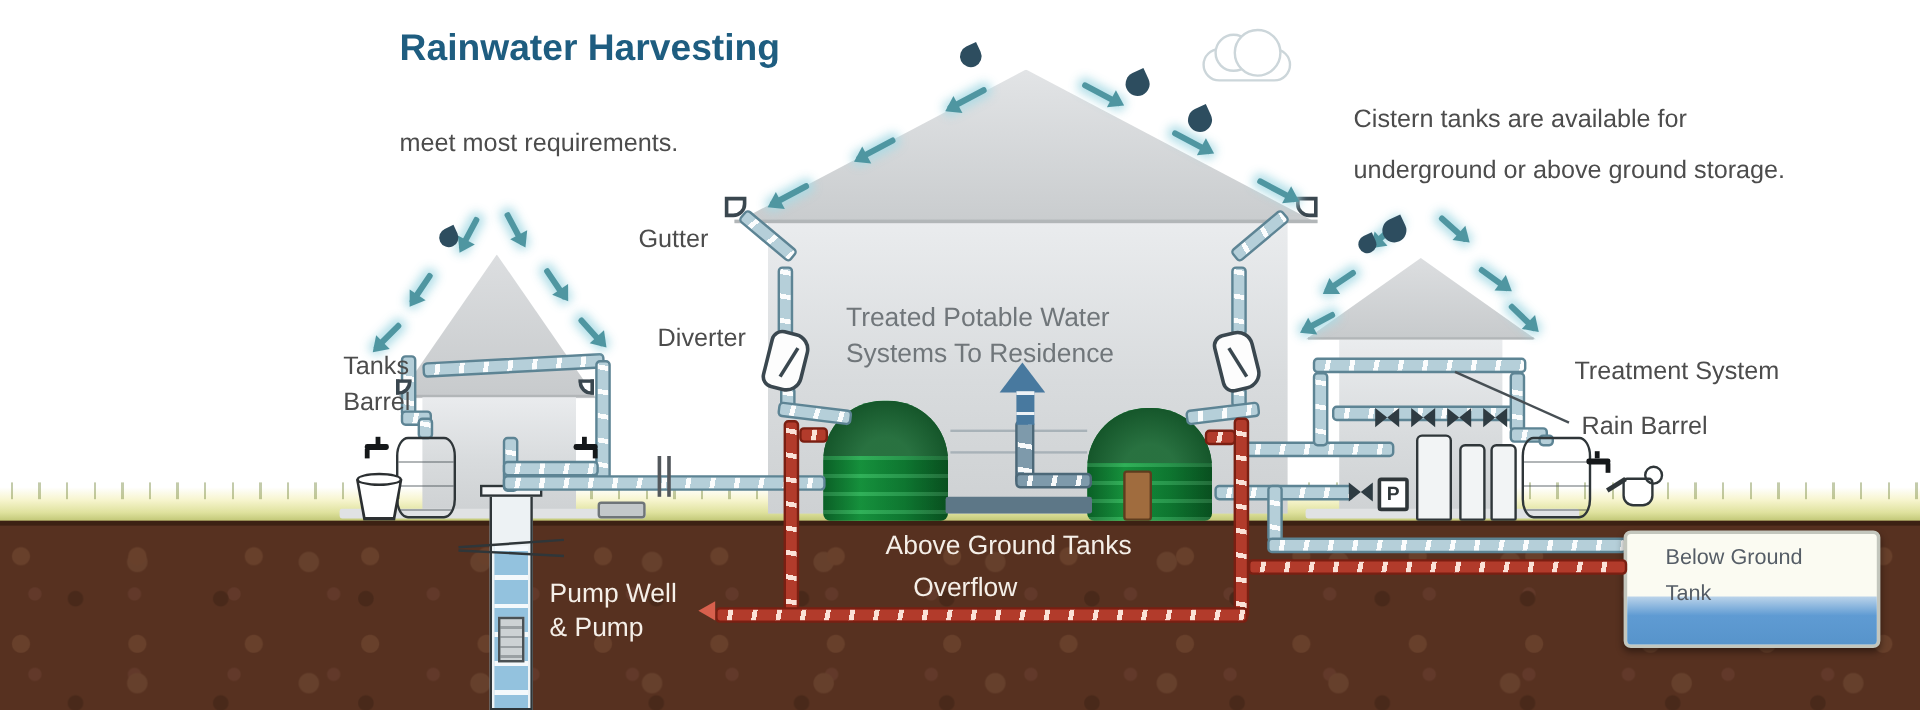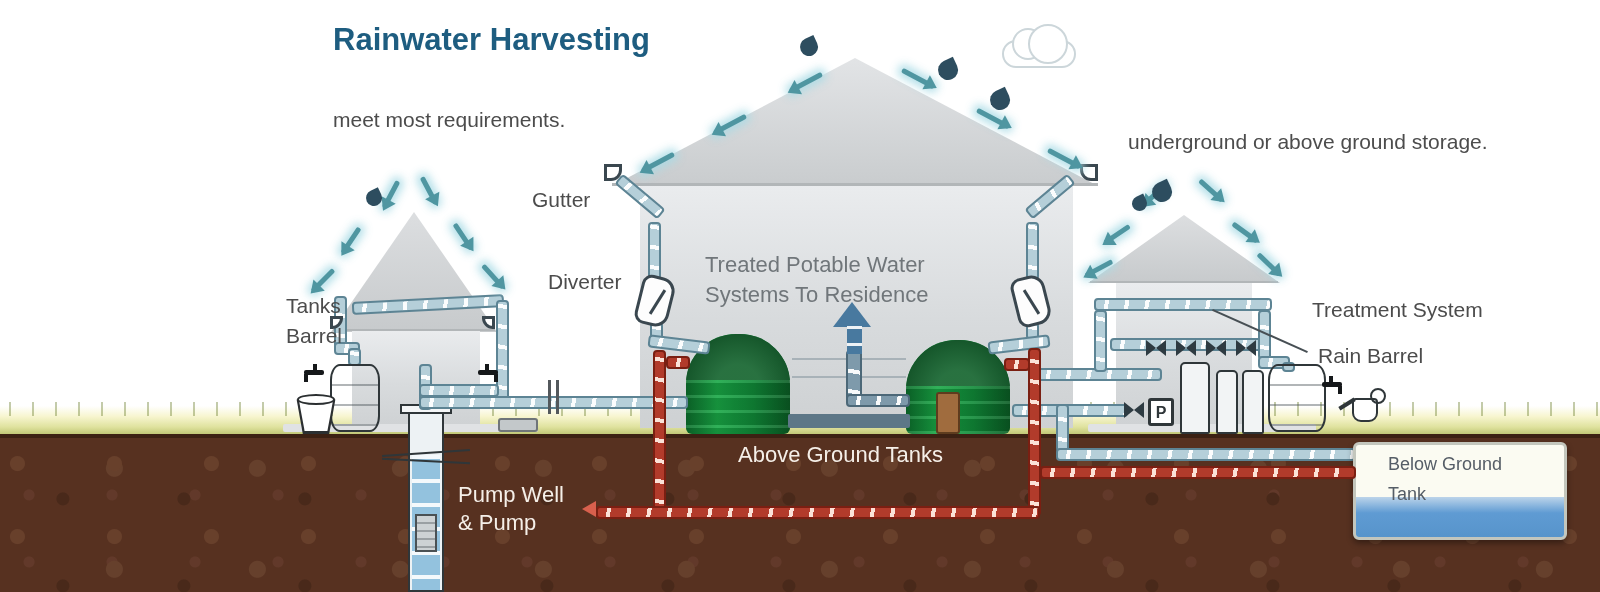--- a/index.html
+++ b/index.html
@@ -276,34 +276,36 @@
   <div class="drop" style="left:366px;top:190px;width:16px;height:16px;"></div>
   <div class="drop" style="left:1152px;top:182px;width:20px;height:20px;"></div>
   <div class="drop" style="left:1132px;top:196px;width:15px;height:15px;"></div>
   <div class="cloud"></div>
 
   <div class="leader" style="left:1208px;top:330px;width:104px;transform:rotate(24deg);"></div>
 
   <div class="title" style="left:333px;top:22px;">Rainwater Harvesting</div>
   <div class="lbl" style="left:333px;top:108px;">meet most requirements.</div>
 
+  <div class="lbl" style="left:1128px;top:88px;">Cistern tanks are available for</div>
   <div class="lbl" style="left:1128px;top:130px;">underground or above ground storage.</div>
 
   <div class="lbl" style="left:532px;top:188px;">Gutter</div>
   <div class="lbl" style="left:548px;top:270px;">Diverter</div>
   <div class="lbl" style="left:286px;top:294px;">Tanks</div>
   <div class="lbl" style="left:286px;top:324px;">Barrel</div>
 
   <div class="lbl center" style="left:705px;top:252px;width:300px;color:#70767a;font-size:22px;">Treated Potable Water</div>
   <div class="lbl center" style="left:705px;top:282px;width:300px;color:#70767a;font-size:22px;">Systems To Residence</div>
 
   <div class="lbl" style="left:1312px;top:298px;">Treatment System</div>
   <div class="lbl" style="left:1318px;top:344px;">Rain Barrel</div>
 
   <div class="lbl white center" style="left:738px;top:442px;width:240px;font-size:22px;">Above Ground Tanks</div>
+  <div class="lbl white center" style="left:761px;top:477px;width:170px;font-size:22px;">Overflow</div>
 
   <div class="lbl white" style="left:458px;top:482px;font-size:22px;">Pump Well</div>
   <div class="lbl white" style="left:458px;top:510px;font-size:22px;">&amp; Pump</div>
 
   <div class="bg-lbl" style="left:1388px;top:454px;">Below Ground</div>
   <div class="bg-lbl" style="left:1388px;top:484px;">Tank</div>
 
 </div>
 
 </body></html>

